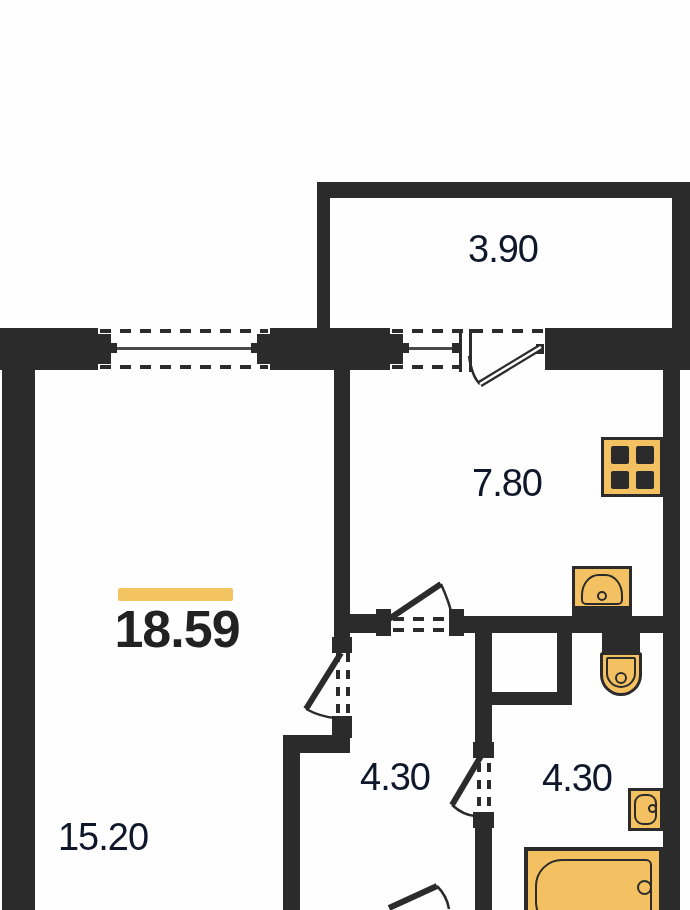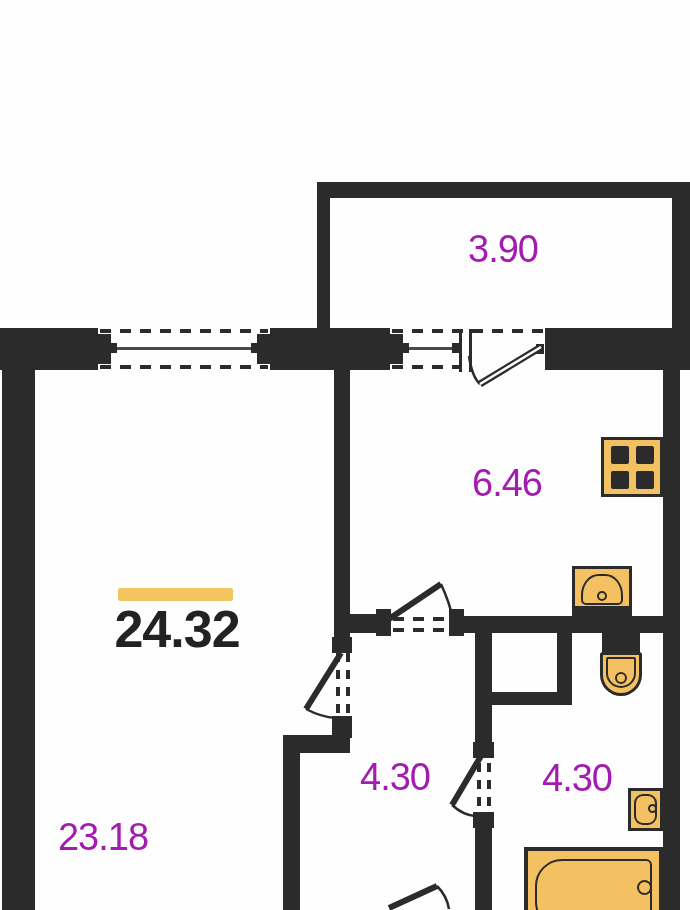--- a/index.html
+++ b/index.html
@@ -13,21 +13,21 @@
     background:repeating-linear-gradient(90deg,#2b2b2b 0 11px,transparent 11px 20px);}
   .dash-v{position:absolute;width:4px;
     background:repeating-linear-gradient(180deg,#2b2b2b 0 9px,transparent 9px 17px);}
   .winline{position:absolute;height:3px;background:#4a4a4a;}
   .fix{position:absolute;background:#f4c162;border:3px solid #2b2b2b;box-sizing:border-box;}
   .fix-inner{position:absolute;border:2.5px solid #2b2b2b;box-sizing:border-box;background:transparent;}
   .fix-circle{position:absolute;border:2.5px solid #2b2b2b;border-radius:50%;box-sizing:border-box;}
   .burner{position:absolute;width:18px;height:18px;background:#2b2b2b;border-radius:2px;}
   .area-label{
     position:absolute;transform:translate(-50%,-50%);
-    font-size:38px;color:#a21caf;white-space:nowrap;letter-spacing:-1px;
+    font-size:38px;color:#0f172a;white-space:nowrap;letter-spacing:-1px;
   }
   .total-label{
     position:absolute;transform:translate(-50%,-50%);
     font-size:52px;font-weight:700;color:#222;white-space:nowrap;letter-spacing:-1px;
   }
   .highlight-bar{position:absolute;background:#f3c45f;border-radius:2px;}
   #door-overlay{position:absolute;left:0;top:0;pointer-events:none;}
   
   #logo{
     position:absolute;left:470px;top:0;width:220px;height:76px;
@@ -150,22 +150,22 @@
       <line x1="481" y1="756" x2="452" y2="805" stroke="#2b2b2b" stroke-width="6"></line>
       <path d="M 452,805 Q 463,815 475,816" fill="none" stroke="#2b2b2b" stroke-width="2.5"></path>
     </g>
     <g>
       <line x1="389" y1="908" x2="437" y2="886" stroke="#2b2b2b" stroke-width="6"></line>
       <path d="M 437,886 Q 447,896 449,909" fill="none" stroke="#2b2b2b" stroke-width="2.5"></path>
     </g>
   </svg>
 
   <div class="area-label" style="left:503px;top:249px;">3.90</div>
-  <div class="area-label" style="left:507px;top:483px;">6.46</div>
+  <div class="area-label" style="left:507px;top:483px;">7.80</div>
   <div class="area-label" style="left:395px;top:777px;">4.30</div>
   <div class="area-label" style="left:577px;top:778px;">4.30</div>
-  <div class="area-label" style="left:103px;top:837px;">23.18</div>
+  <div class="area-label" style="left:103px;top:837px;">15.20</div>
 
   <div class="highlight-bar" style="left:118px;top:588px;width:115px;height:13px;"></div>
-  <div class="total-label" style="left:177px;top:629px;">24.32</div>
+  <div class="total-label" style="left:177px;top:629px;">18.59</div>
 
 
 </div>
 
 </body></html>

